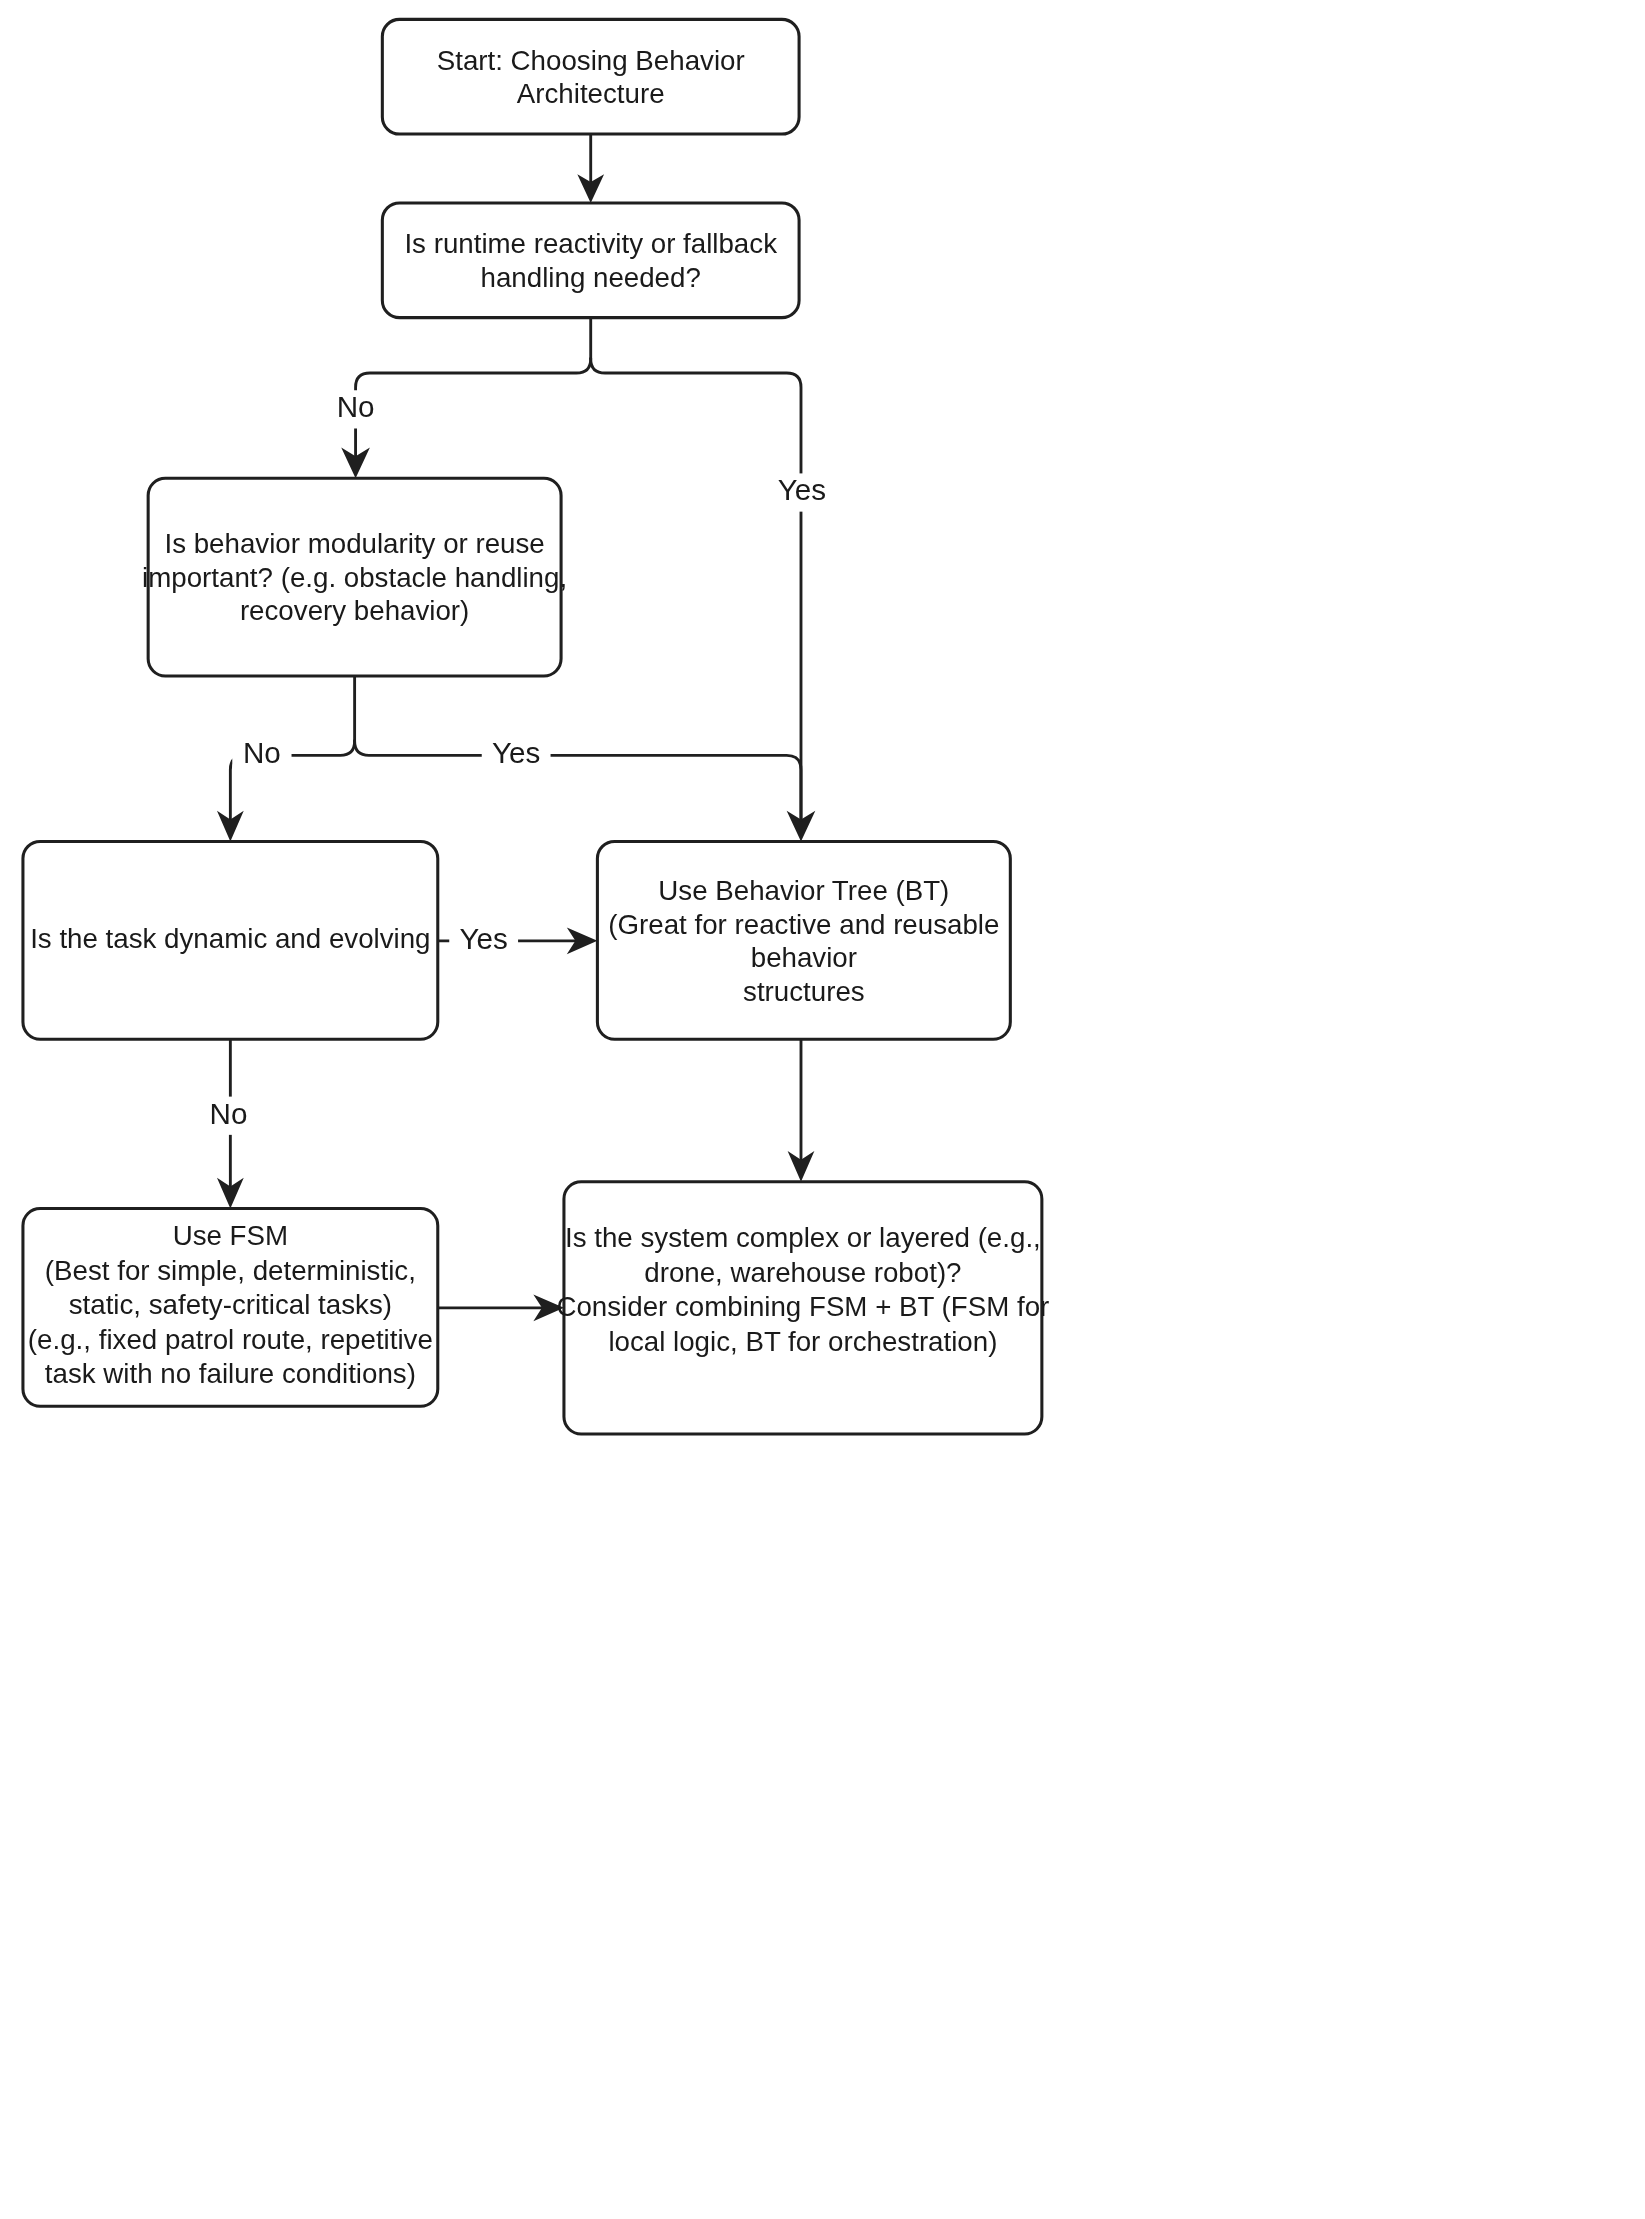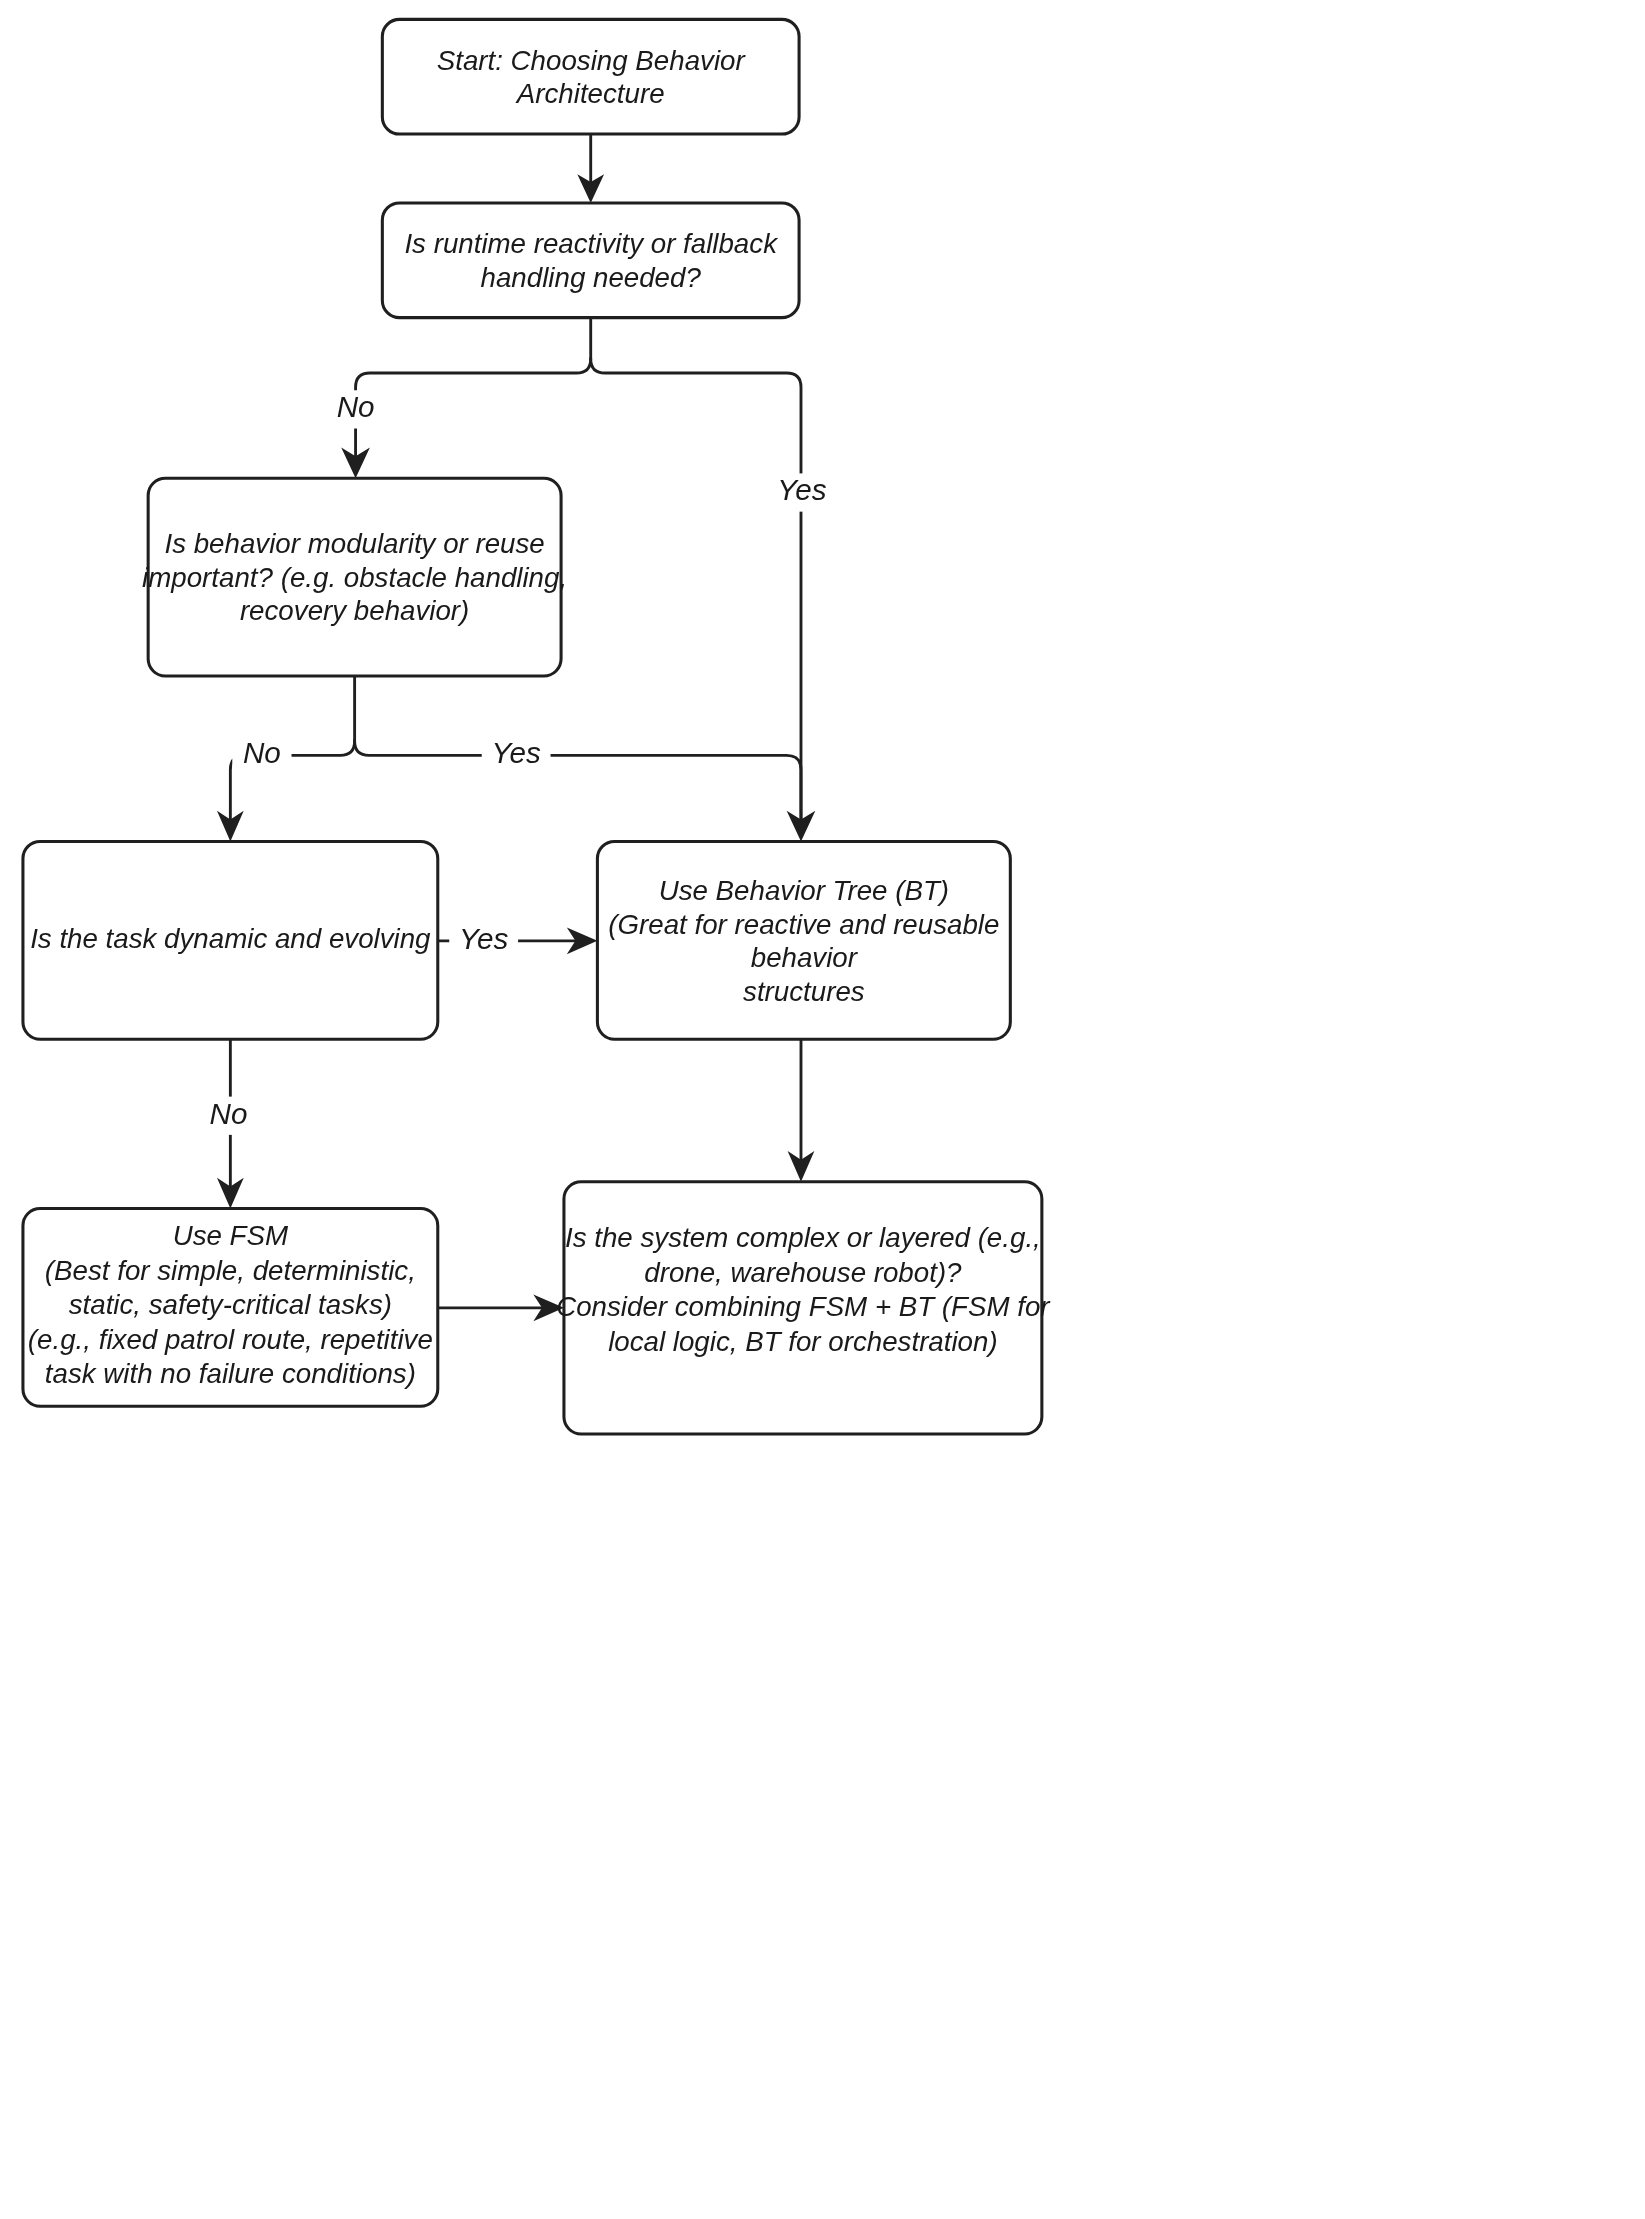--- a/index.html
+++ b/index.html
@@ -11,21 +11,20 @@
     width: 1645px;
     height: 2220px;
     font-family: "Liberation Sans", sans-serif;
     overflow: hidden;
   }
   #flowchart-root {
     position: relative;
     width: 1645px;
     height: 1808px;
     background: #ffffff;
-    font-style: italic;
   }
   svg.chart-svg {
     display: block;
     width: 1645px;
     height: 2220px;
   }
   .node-box {
     fill: #ffffff;
     stroke: #1f1f1f;
     stroke-width: 3.2;

